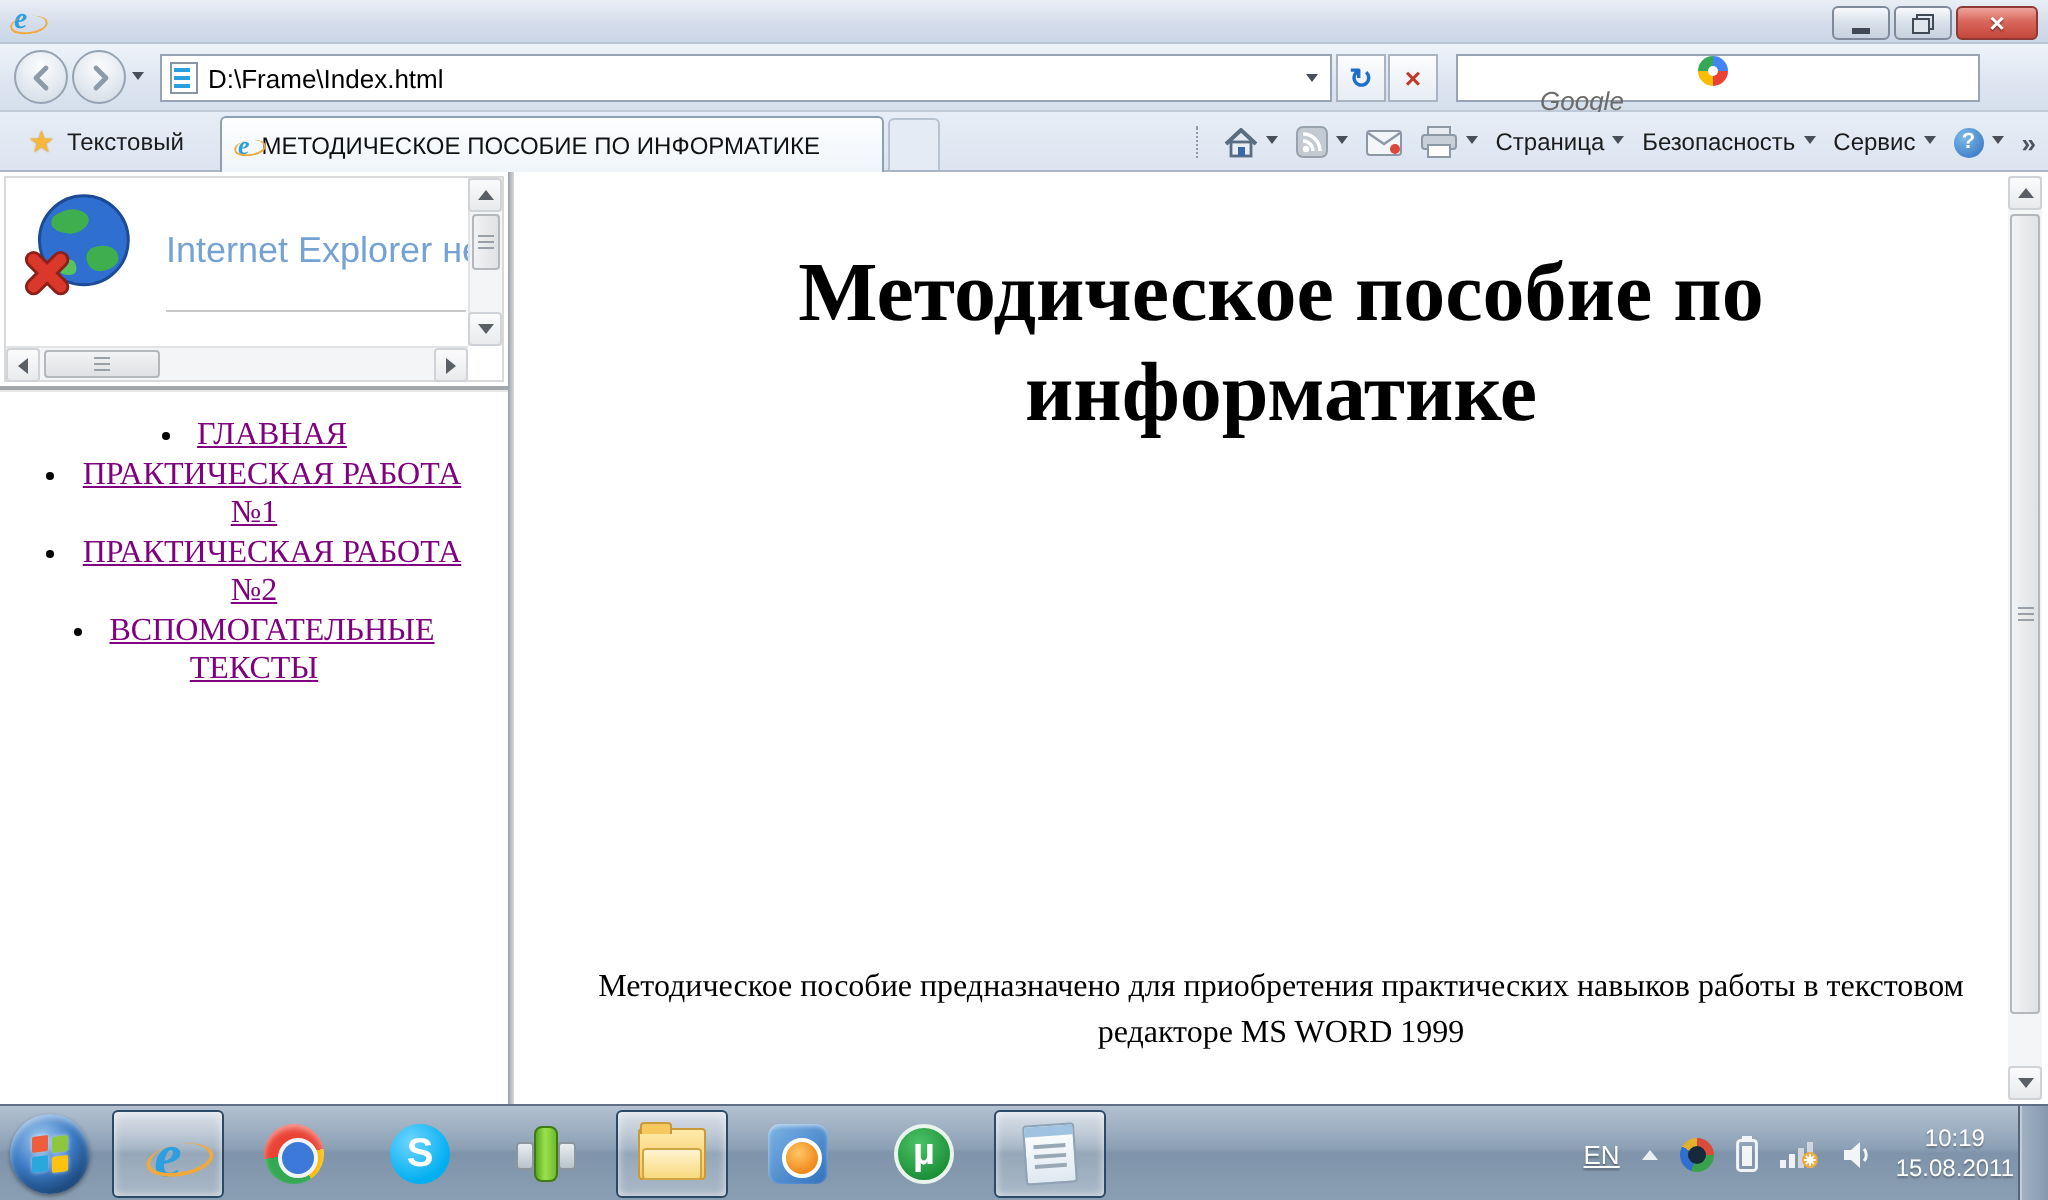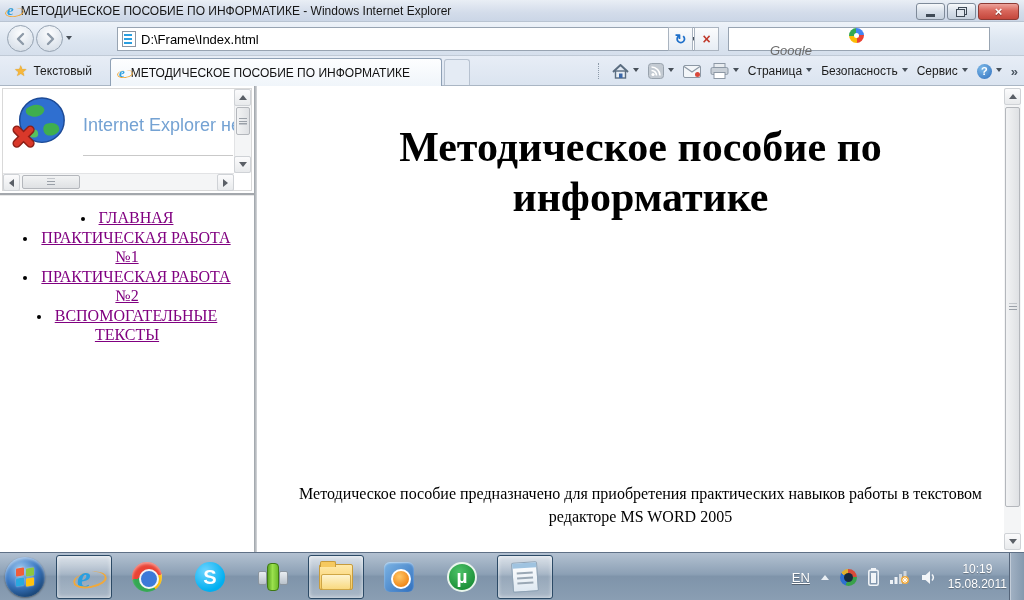--- a/index.html
+++ b/index.html
@@ -29,21 +29,21 @@
   
   .navbar { position:absolute; top:22px; left:0; width:1024px; height:34px;
     background:linear-gradient(#eef3f9,#dde6f1 55%,#d5dfec); border-bottom:1px solid #c0cad6; }
   .navcirc { position:absolute; top:3px; width:27px; height:27px; border-radius:50%;
     border:1px solid #96a3b2; background:radial-gradient(circle at 50% 30%,#fcfdfe,#e3e9f0 55%,#cfd8e2);
     display:flex; align-items:center; justify-content:center; }
   .navcirc svg { display:block; }
   .hist-car { position:absolute; left:66px; top:14px; }
   .car { width:0; height:0; border:3px solid transparent; border-top:4px solid #474f58; display:inline-block; }
   .addr { position:absolute; left:80px; top:5px; width:586px; height:24px; background:#fff;
-    border:1px solid #98a4b2; display:flex; align-items:center; padding:0 4px;margin-left:37px; }
+    border:1px solid #98a4b2; display:flex; align-items:center; padding:0 4px; }
   .doc-ic { width:14px; height:16px; position:relative; margin-right:5px; flex:0 0 auto; }
   .doc-ic i { position:absolute; inset:0; background:#fff; border:1px solid #8a95a2; }
   .doc-ic b { position:absolute; left:2px; top:3px; width:8px; height:1.5px; background:#2b9fe0; box-shadow:0 4px 0 #2b9fe0, 0 8px 0 #2b9fe0; }
   .addr input { flex:1; border:none; outline:none; font-size:13px; color:#000; font-family:"Liberation Sans",sans-serif; background:transparent; }
   .addr .car { margin:3px 2px 0 4px; }
   .sqbtn { position:absolute; top:5px; width:25px; height:24px; border:1px solid #aab4c0;
     background:linear-gradient(#fbfcfd,#e7edf4); display:flex; align-items:center; justify-content:center; font-size:14px; }
   .sqbtn.refresh { left:668px; color:#1d6fc9; font-weight:bold; }
   .sqbtn.stop { left:694px; color:#c0392b; font-weight:bold; }
   .search { position:absolute; left:728px; top:5px; width:262px; height:24px; background:#fff;
@@ -171,21 +171,20 @@
   .ring::after { content:""; position:absolute; left:4px; top:4px; width:9px; height:9px; border-radius:50%; background:#172a3d; }
   .clock { color:#fff; font-size:12px; text-align:center; line-height:1.25; text-shadow:0 1px 1px rgba(0,0,0,.3); }
   .showdesk { position:absolute; right:0; top:0; width:15px; height:48px; border-left:1px solid #55657a;
     background:linear-gradient(90deg,#a2b2c4,#8599ae); box-shadow:inset 1px 0 0 rgba(255,255,255,.35); }
 </style>
 </head>
 <body>
 
 <div class="titlebar">
   <span class="ie-e small">e</span>
-  <span class="title-text">МЕТОДИЧЕСКОЕ ПОСОБИЕ ПО ИНФОРМАТИКЕ - Windows Internet Explorer</span>
   <div class="win-controls">
     <div class="wbtn">
         <span class="mingl"></span>
       </div>
     <div class="wbtn">
         <span class="resgl"></span>
       </div>
     <div class="wbtn close">
         <span>×</span>
       </div>
@@ -334,21 +333,21 @@
       <li><span>ПРАКТИЧЕСКАЯ РАБОТА №1</span></li>
       <li><span>ПРАКТИЧЕСКАЯ РАБОТА №2</span></li>
       <li><span>ВСПОМОГАТЕЛЬНЫЕ ТЕКСТЫ</span></li>
     </ul>
   </div>
 
   <div class="vdivider"></div>
 
   <div class="mainframe">
     <h1 class="main-title">Методическое пособие по информатике</h1>
-    <p class="main-desc">Методическое пособие предназначено для приобретения практических навыков работы в текстовом редакторе MS WORD 2005</p>
+    <p class="main-desc">Методическое пособие предназначено для приобретения практических навыков работы в текстовом редакторе MS WORD 1999</p>
     <div class="mainscroll">
       <span class="sb-btn" style="top:0;left:0">
           <i class="tri-up"></i>
         </span>
       <span class="sb-thumb" style="top:19px;height:400px;left:1px;right:1px"></span>
       <span class="sb-btn" style="bottom:0;left:0">
           <i class="tri-dn"></i>
         </span>
     </div>
   </div>

